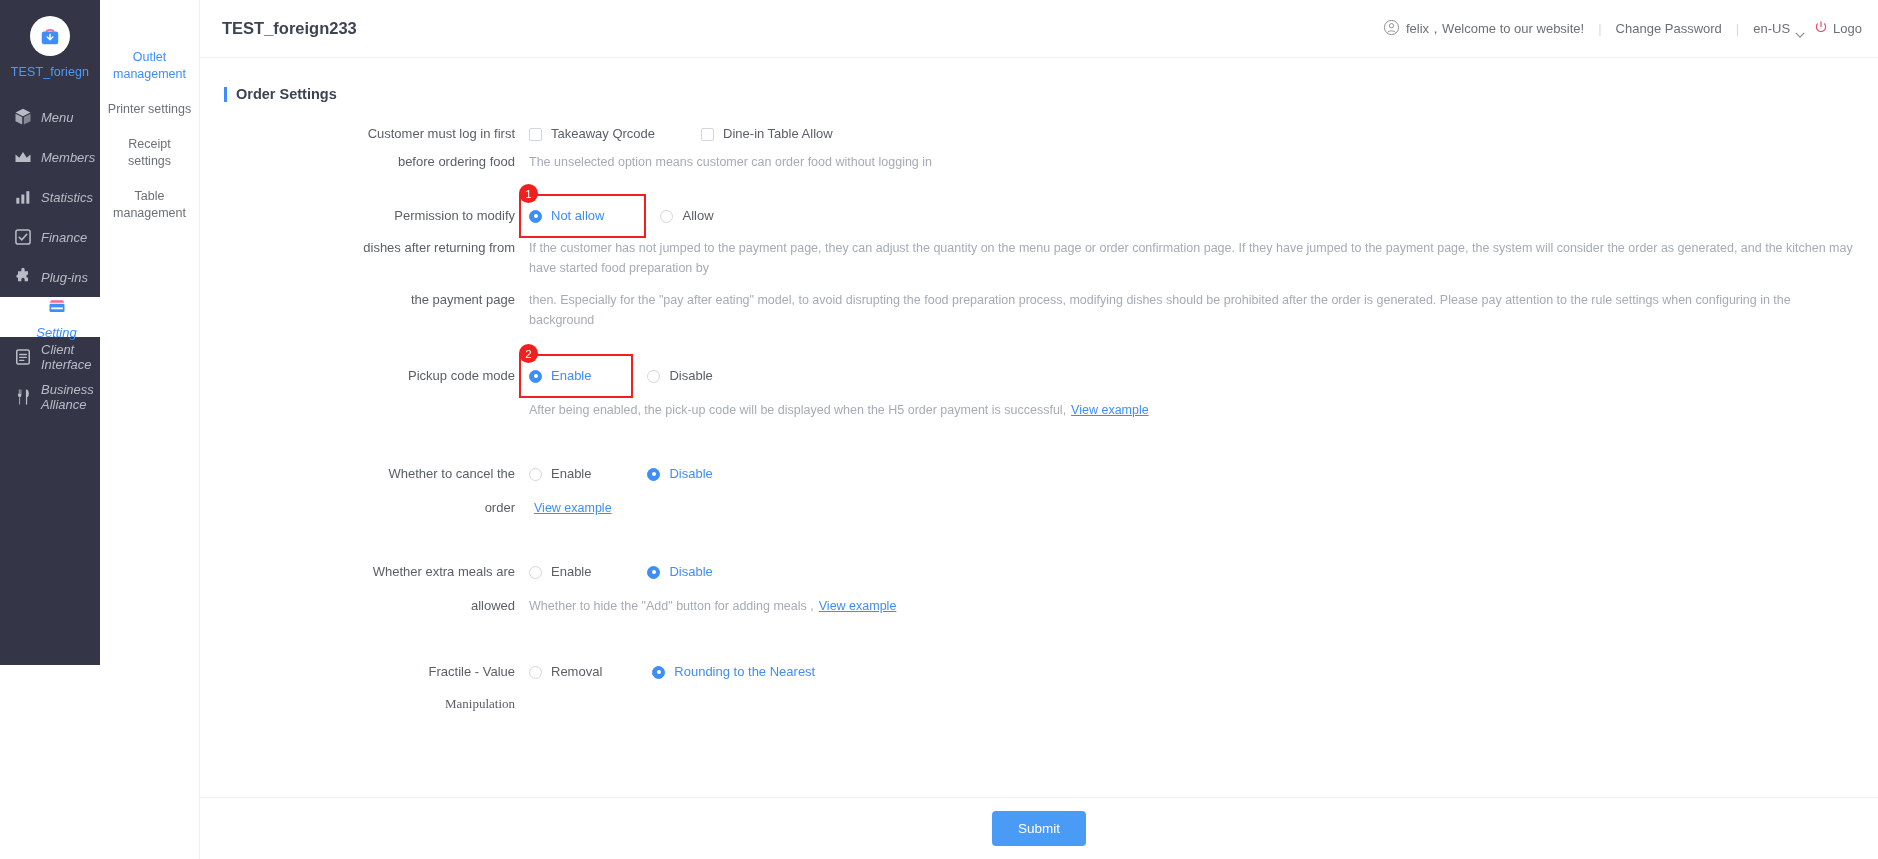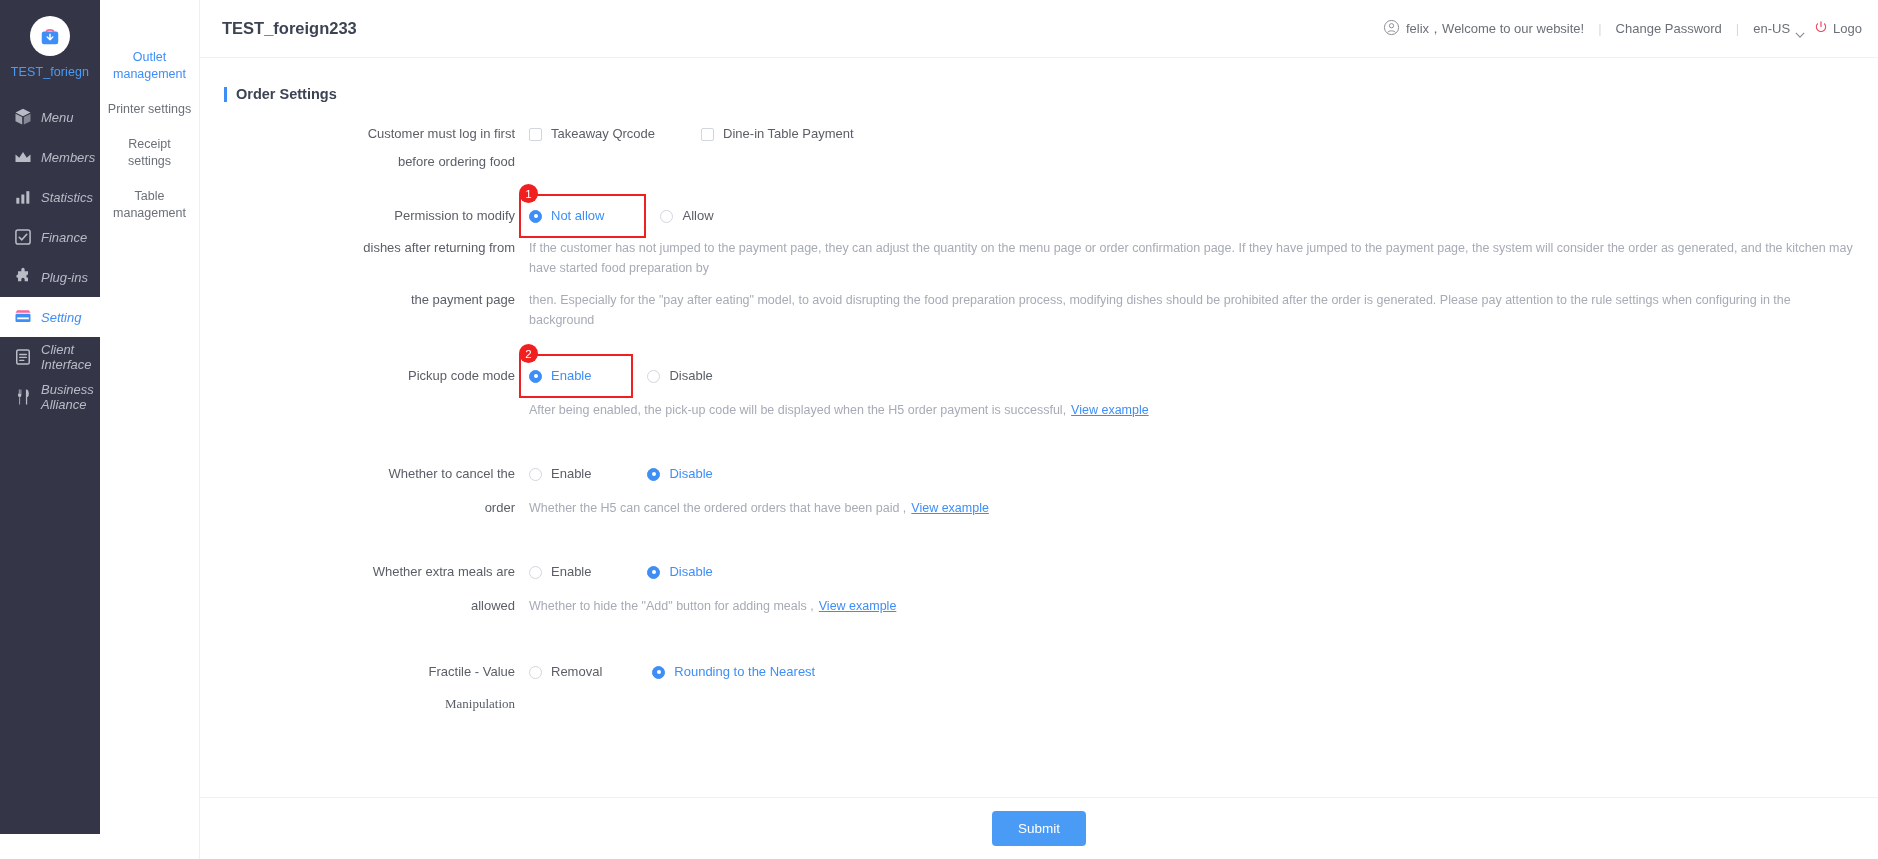--- a/index.html
+++ b/index.html
@@ -9,21 +9,21 @@
     overflow: hidden;
     background: #ffffff;
     font-family: "Liberation Sans", sans-serif;
     font-size: 13px;
     color: #5a5e66;
   }
   .app { display: flex; width: 1878px; height: 859px; }
 
   
   .sidebar {
-    width: 100px; height: 834px;
+    width: 100px; height: 665px;
     background: #343648;
     flex: 0 0 100px;
     position: relative;
   }
   .brand { padding-top: 16px; text-align: center; }
   .brand-logo {
     width: 40px; height: 40px; border-radius: 50%;
     background: #ffffff; margin: 0 auto;
     display: flex; align-items: center; justify-content: center;
   }
@@ -34,21 +34,21 @@
   }
   .nav { margin-top: 18px; }
   .nav-item {
     height: 40px; display: flex; align-items: center;
     padding-left: 13px; gap: 8px; color: #b9bcc6;
     font-size: 13px; cursor: pointer;
   }
   .nav-item.two-line { height: 40px; line-height: 15px; }
   .nav-item .ico { width: 20px; height: 20px; flex: 0 0 20px; display:block; }
   .nav-item .lbl { white-space: pre-line; font-style: italic; }
-  .nav-item.active { background: #ffffff; color: #3e8ef7; }
+  .nav-item.active { background: #ffffff; color: #3e8ef7; flex-direction: column; }
 
   
   .submenu {
     width: 100px; flex: 0 0 100px; height: 859px;
     background: #ffffff; border-right: 1px solid #eceff4;
     padding-top: 40px;
   }
   .submenu-item {
     padding: 9px 6px; text-align: center; font-size: 12.5px;
     color: #6b7078; line-height: 17px; cursor: pointer;
@@ -327,26 +327,29 @@
 
         <div class="row">
           <div class="row-label">Customer must log in first</div>
           <div class="row-ctrl">
             <span class="cbx-wrap">
               <span class="cbx"></span>
               <span class="cbx-label">Takeaway Qrcode</span>
             </span>
             <span class="cbx-wrap">
               <span class="cbx"></span>
-              <span class="cbx-label">Dine-in Table Payment</span>
+              <span class="cbx-label">Dine-in Table Allow</span>
             </span>
           </div>
         </div>
         <div class="row tight">
           <div class="row-label">before ordering food</div>
+          <div class="row-ctrl">
+            <span class="hint">The unselected option means customer can order food without logging in</span>
+          </div>
         </div>
 
         <div class="row" style="margin-top:34px;">
           <div class="row-label">Permission to modify</div>
           <div class="row-ctrl">
             <span class="annot">
               <span class="annot-badge" style="left:-10px; top:-22px;">1</span>
               <span class="annot-box" style="left:-10px; top:-12px; right:-12px; bottom:-12px;"></span>
               <span class="rdo-wrap checked" style="margin-right:30px;">
                 <span class="rdo checked"></span>
@@ -406,21 +409,20 @@
             </span>
             <span class="rdo-wrap checked">
               <span class="rdo checked"></span>
               <span class="rdo-label">Disable</span>
             </span>
           </div>
         </div>
         <div class="row tight" style="margin-top:14px;">
           <div class="row-label">order</div>
           <div class="row-ctrl">
-            <span class="hint">Whether the H5 can cancel the ordered orders that have been paid ,</span>
             <span class="hint link" style="margin-left:5px;">View example</span>
           </div>
         </div>
 
         <div class="row" style="margin-top:44px;">
           <div class="row-label">Whether extra meals are</div>
           <div class="row-ctrl">
             <span class="rdo-wrap" style="margin-right:56px;">
               <span class="rdo"></span>
               <span class="rdo-label">Enable</span>

